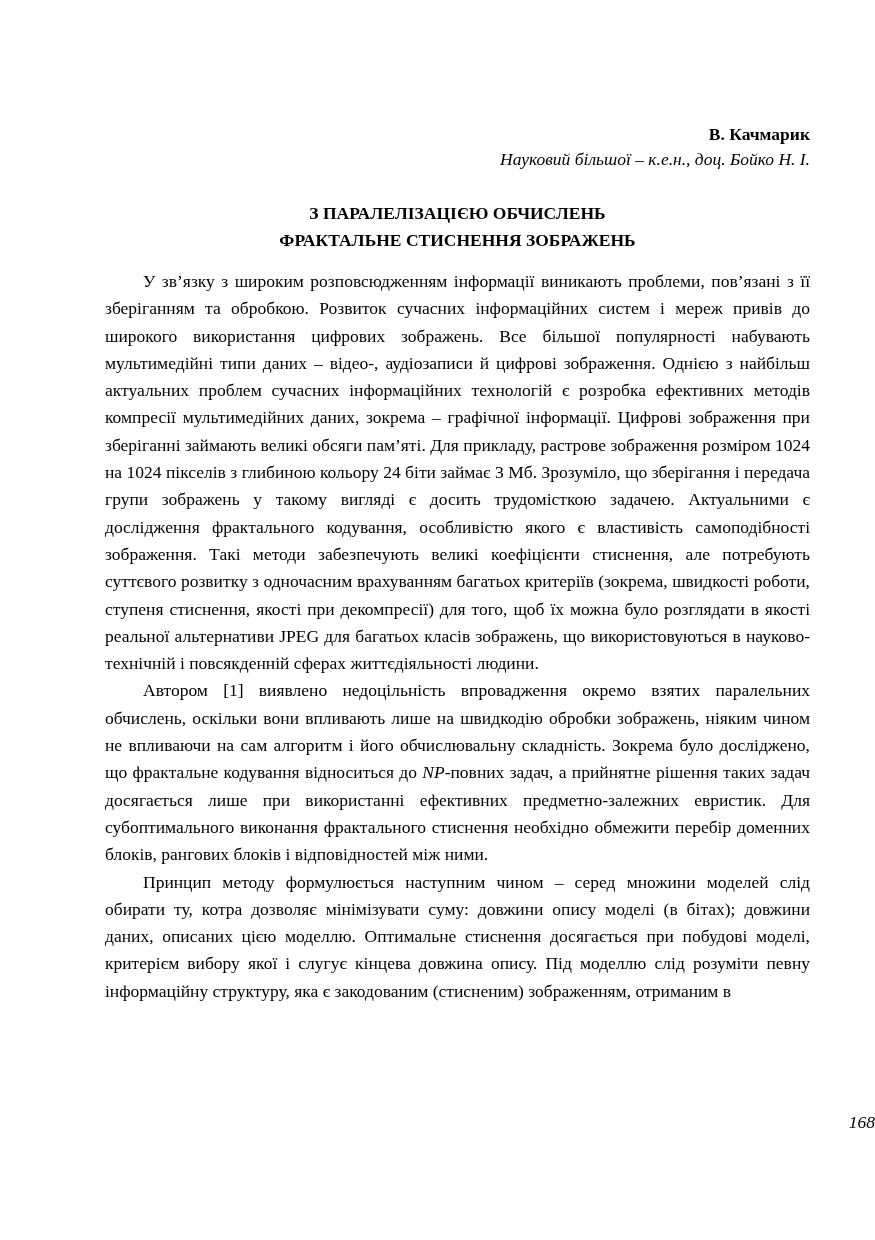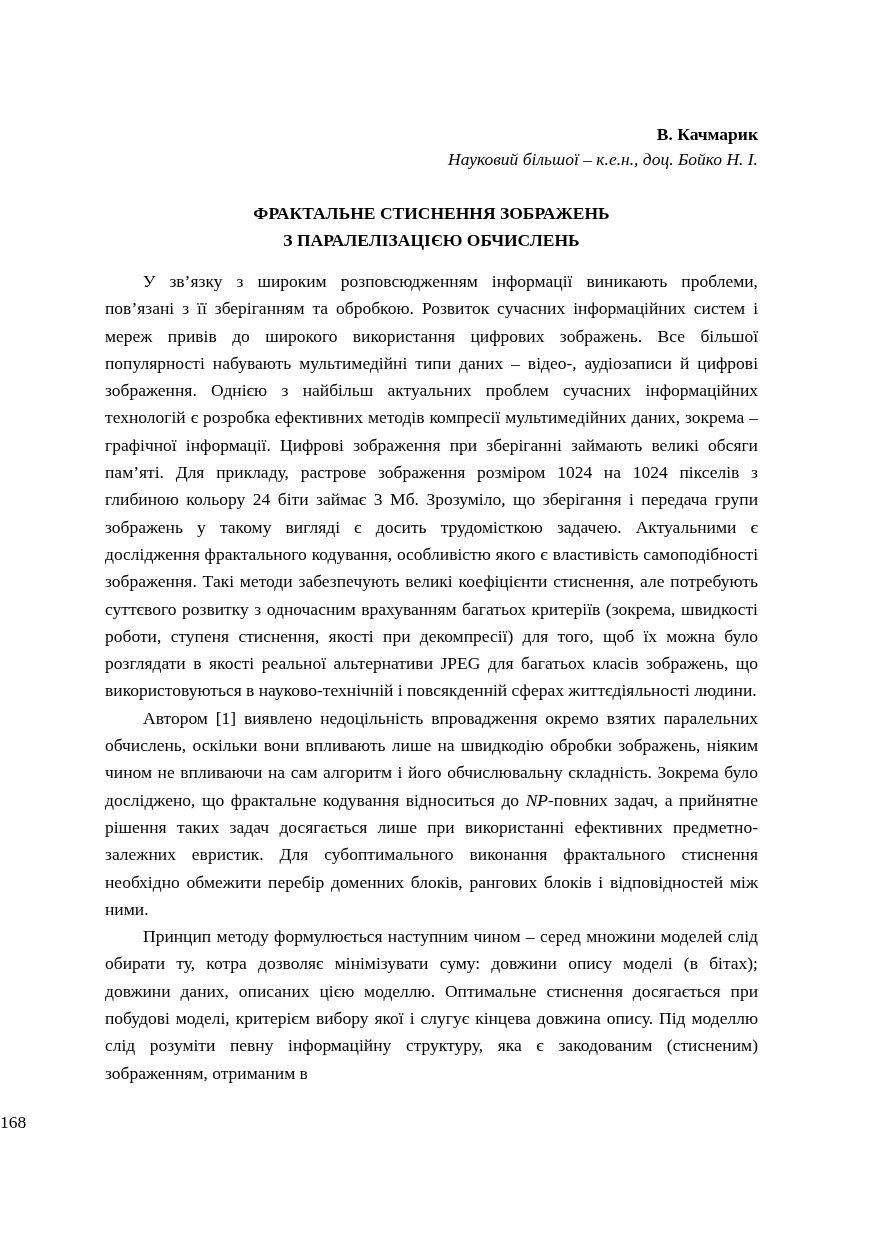--- a/index.html
+++ b/index.html
@@ -6,21 +6,21 @@
     margin: 0;
     padding: 0;
     background: #ffffff;
   }
   .page {
     position: relative;
     width: 875px;
     height: 1240px;
     background: #ffffff;
     box-sizing: border-box;
-    padding: 122px 117px 0 105px;
+    padding: 122px 65px 0 105px;
     font-family: "Liberation Serif", serif;
     color: #000000;
     overflow: hidden;
   }
   .byline {
     text-align: right;
     font-size: 17.5px;
     line-height: 25px;
   }
   .author {
@@ -44,38 +44,39 @@
   }
   .body-text p {
     margin: 0;
     text-indent: 38px;
   }
   .page-number {
     position: absolute;
     left: 0;
     right: 0;
     top: 1112px;
-    text-align: left;
+    text-align: right;
     font-size: 17.5px;
     color: #000000;
+    font-style: italic;
   }
 </style>
 </head>
 <body>
 
 <div class="page">
 
   <div class="byline">
     <div class="author">В. Качмарик</div>
     <div class="supervisor">Науковий більшої – к.е.н., доц. Бойко Н. І.</div>
   </div>
 
   <div class="title">
+    <div>З ПАРАЛЕЛІЗАЦІЄЮ ОБЧИСЛЕНЬ</div>
     <div>ФРАКТАЛЬНЕ СТИСНЕННЯ ЗОБРАЖЕНЬ</div>
-    <div>З ПАРАЛЕЛІЗАЦІЄЮ ОБЧИСЛЕНЬ</div>
   </div>
 
   <div class="body-text">
       <p><span>У зв’язку з широким розповсюдженням інформації виникають проблеми, пов’язані з її зберіганням та обробкою. Розвиток сучасних інформаційних систем і мереж привів до широкого використання цифрових зображень. Все більшої популярності набувають мультимедійні типи даних – відео-, аудіозаписи й цифрові зображення. Однією з найбільш актуальних проблем сучасних інформаційних технологій є розробка ефективних методів компресії мультимедійних даних, зокрема – графічної інформації. Цифрові зображення при зберіганні займають великі обсяги пам’яті. Для прикладу, растрове зображення розміром 1024 на 1024 пікселів з глибиною кольору 24 біти займає 3 Мб. Зрозуміло, що зберігання і передача групи зображень у такому вигляді є досить трудомісткою задачею. Актуальними є дослідження фрактального кодування, особливістю якого є властивість самоподібності зображення. Такі методи забезпечують великі коефіцієнти стиснення, але потребують суттєвого розвитку з одночасним врахуванням багатьох критеріїв (зокрема, швидкості роботи, ступеня стиснення, якості при декомпресії) для того, щоб їх можна було розглядати в якості реальної альтернативи JPEG для багатьох класів зображень, що використовуються в науково-технічній і повсякденній сферах життєдіяльності людини.</span></p>
       <p><span>Автором [1] виявлено недоцільність впровадження окремо взятих паралельних обчислень, оскільки вони впливають лише на швидкодію обробки зображень, ніяким чином не впливаючи на сам алгоритм і його обчислювальну складність. Зокрема було досліджено, що фрактальне кодування відноситься до </span><span style="font-style: italic;">NP</span><span>-повних задач, а прийнятне рішення таких задач досягається лише при використанні ефективних предметно-залежних евристик. Для субоптимального виконання фрактального стиснення необхідно обмежити перебір доменних блоків, рангових блоків і відповідностей між ними.</span></p>
       <p><span>Принцип методу формулюється наступним чином – серед множини моделей слід обирати ту, котра дозволяє мінімізувати суму: довжини опису моделі (в бітах); довжини даних, описаних цією моделлю. Оптимальне стиснення досягається при побудові моделі, критерієм вибору якої і слугує кінцева довжина опису. Під моделлю слід розуміти певну інформаційну структуру, яка є закодованим (стисненим) зображенням, отриманим в</span></p>
     </div>
 
   <div class="page-number">168</div>
 

